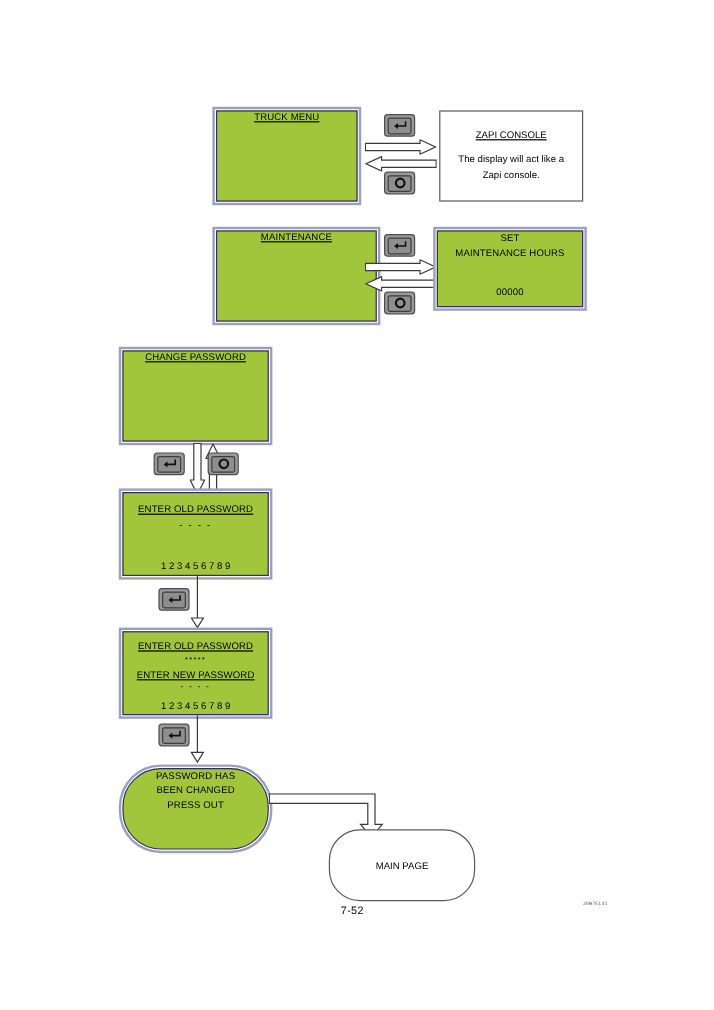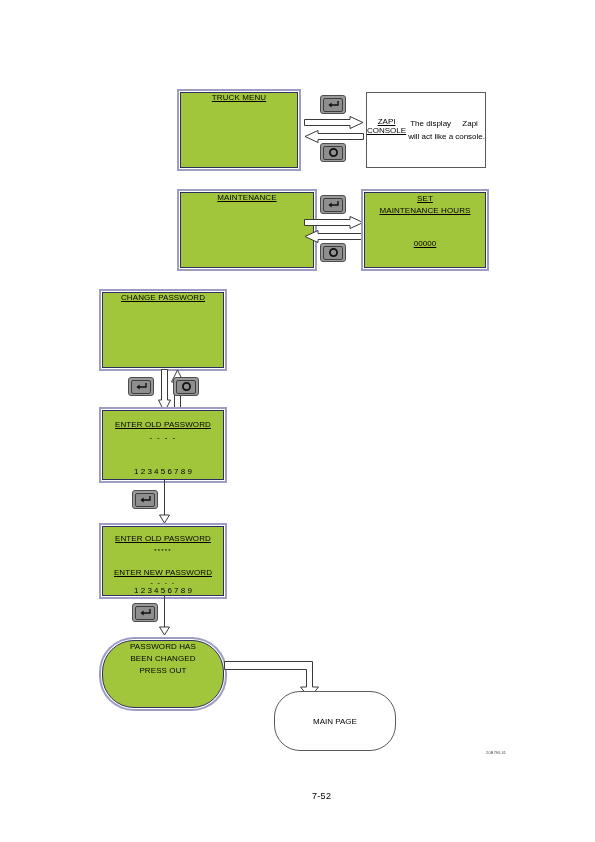--- a/index.html
+++ b/index.html
@@ -33,21 +33,21 @@
   }
   .lcd .u { text-decoration: underline; }
 
   
   .wbox {
     position: absolute;
     background: #ffffff;
     border: 1px solid #5a5a5a;
     box-sizing: border-box;
     display: flex;
-    flex-direction: row;
+    flex-direction: column;
     align-items: center;
     justify-content: center;
     font-size: 8px;
     text-align: center;
   }
   .wbox .u { text-decoration: underline; }
   .wbox .ttl { margin-bottom: 9px; }
   .wbox .ln { line-height: 13px; }
 
   
@@ -169,21 +169,21 @@
 </div>
 
 <div class="key" style="left:320px; top:243px;">
   <span class="inner">
     <svg width="11" height="11" viewBox="0 0 11 11">
       <circle cx="5.5" cy="5.5" r="3.6" fill="none" stroke="#111" stroke-width="1.8"></circle>
     </svg>
   </span>
 </div>
 
-<div class="lcd" style="left:364px; top:192px; width:122px; height:76px;text-decoration:underline;">
+<div class="lcd" style="left:364px; top:192px; width:122px; height:64px;">
   <span class="row">SET</span>
   <span class="row">MAINTENANCE HOURS</span>
   <span class="row" style="margin-top:21px;">00000</span>
 </div>
 
 <div class="lcd" style="left:102px; top:292px; width:122px; height:76px;">
   <span class="u">CHANGE PASSWORD</span>
 </div>
 
 <div class="barrow" style="left:158px; top:369px;">
@@ -233,21 +233,21 @@
     <svg width="12" height="9" viewBox="0 0 12 9">
       <path d="M11 1 V5 H3" stroke="#111" stroke-width="1.4" fill="none"></path>
       <path d="M4.6 2.4 L1.4 5 L4.6 7.6 Z" fill="#111"></path>
     </svg>
   </span>
 </div>
 
 <div class="lcd" style="left:102px; top:526px; width:122px; height:70px; justify-content:flex-start; padding-top:6px;">
   <span class="u row">ENTER OLD PASSWORD</span>
   <span class="stars" style="margin-top:3px;">*****</span>
-  <span class="u row" style="margin-top:13px;">ENTER NEW PASSWORD</span>
+  <span class="u row" style="margin-top:3px;">ENTER NEW PASSWORD</span>
   <span class="dashes" style="margin-top:0px; font-size:7px;">- - - -</span>
   <span class="digits" style="margin-top:auto; margin-bottom:2px;">1  2  3  4  5  6  7  8  9</span>
 </div>
 
 <div class="conn" style="left:158px; top:596px;">
   <svg width="13" height="40" viewBox="0 0 13 40">
     <path d="M6.5 0 V32" stroke="#3a3a3a" stroke-width="1" fill="none"></path>
     <path d="M1.5 31 L6.5 39 L11.5 31 Z" fill="#ffffff" stroke="#3a3a3a" stroke-width="1"></path>
   </svg>
 </div>
@@ -272,13 +272,13 @@
     <path d="M0.5 0.5 H88.5 V26 H94.5 L85.5 37 L76.5 26 H82.5 V8.5 H0.5 Z" fill="#ffffff" stroke="#3a3a3a" stroke-width="1"></path>
   </svg>
 </div>
 
 <div class="wbox" style="left:274px; top:691px; width:122px; height:60px;border-radius:26px;">
   <span>MAIN PAGE</span>
 </div>
 
 <div class="doccode" style="left:486px; top:750px;">20B7EL41</div>
 
-<div class="pageno" style="left:284px; top:791px;margin-left:28px;">7-52</div>
+<div class="pageno" style="left:284px; top:754px;">7-52</div>
 
 </body></html>

